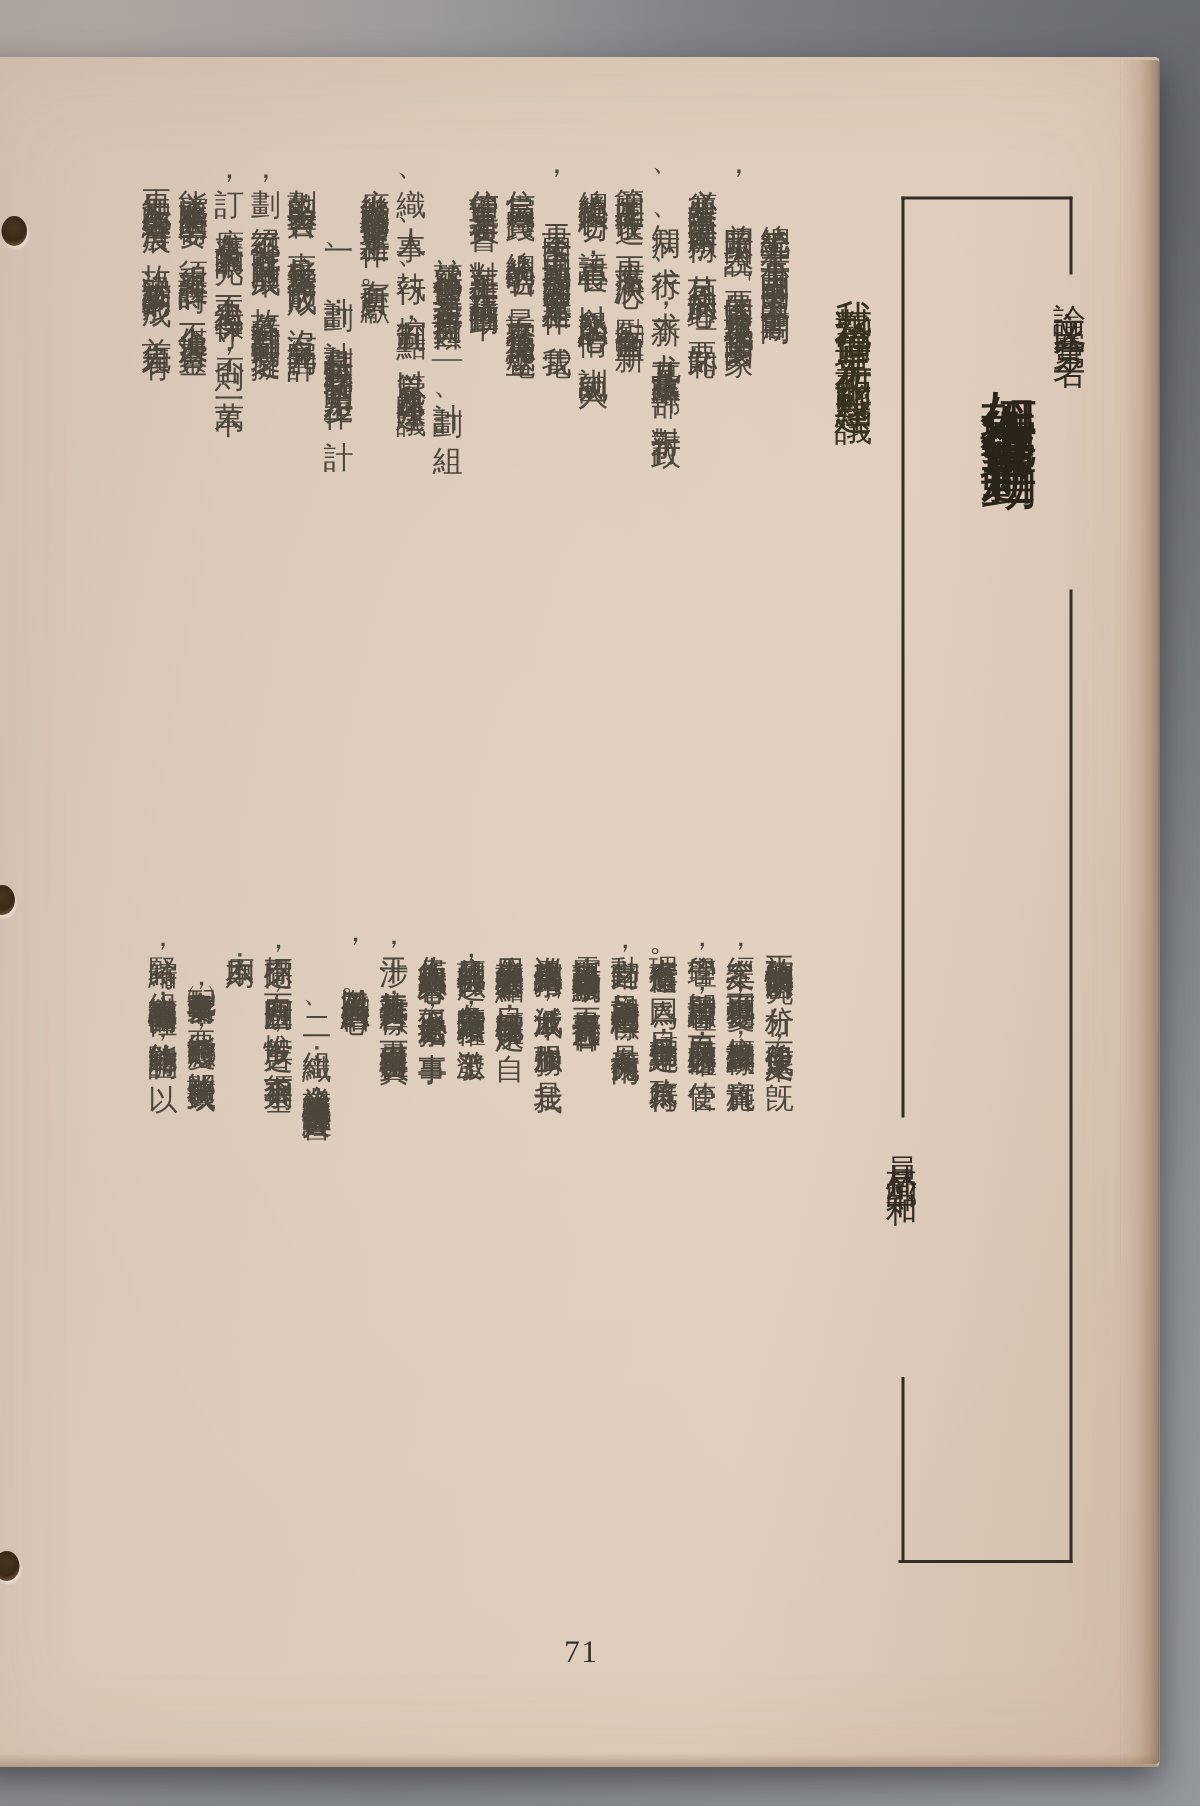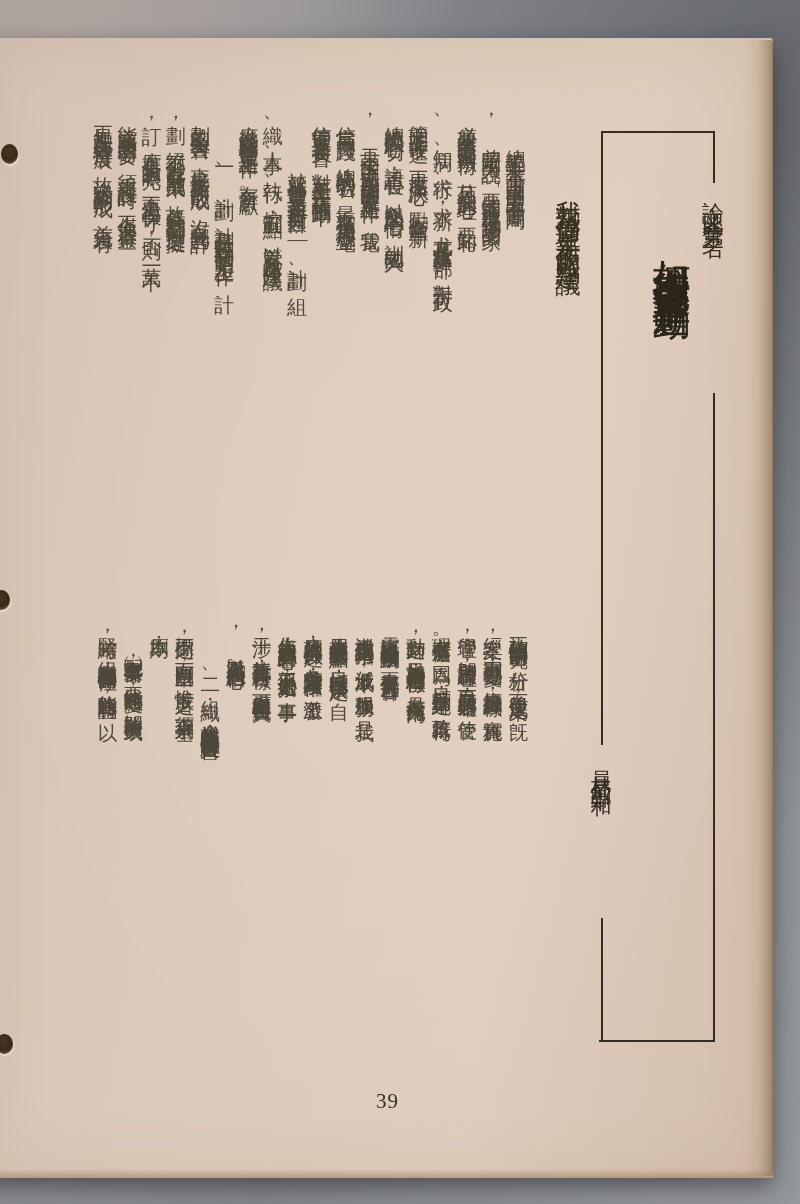--- a/index.html
+++ b/index.html
@@ -126,14 +126,14 @@
       <div class="col">作人員的責任感與榮譽心，似乎不必處處指示，事事</div>
       <div class="col">干涉，執行工作只要符合目標，盡可由經辦單位負責</div>
       <div class="col">，以激勵工作人員的自信心。</div>
       <div class="col">　　二、組織：企業組織應常隨其事業性質與經營目</div>
       <div class="col">標之不同，而有所區別，惟一般言之，須合乎下列基</div>
       <div class="col">本原則：</div>
       <div class="col">　㈠配合事業需要，要能適時應變，卽業務擴大或</div>
       <div class="col">緊縮時，組織應富有相當的彈性，能夠隨時調整，以</div>
     </div>
 
-  <div class="page-number">39</div>
+  <div class="page-number">71</div>
 </div>
 
 </body></html>

